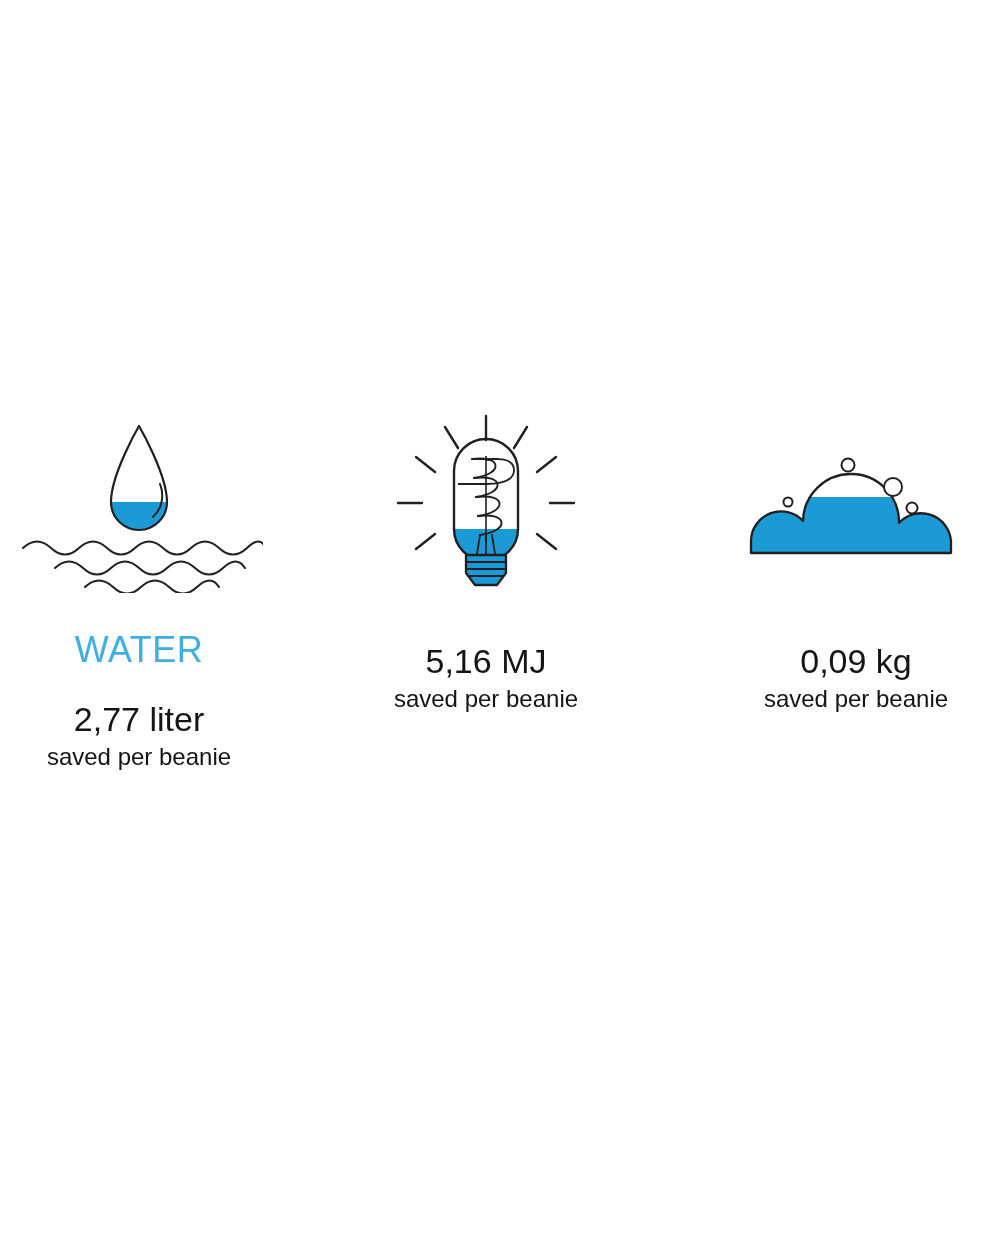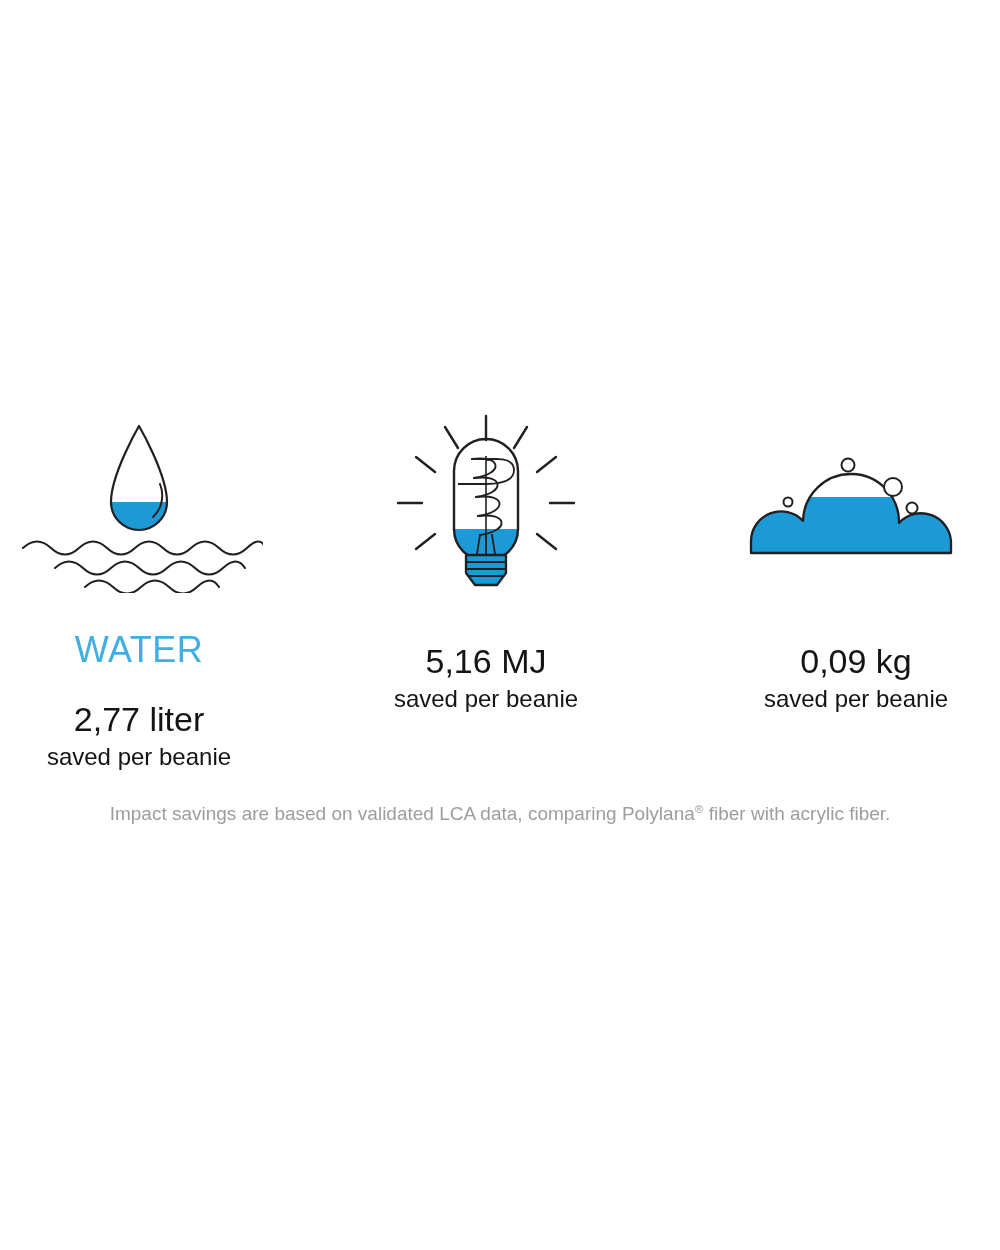--- a/index.html
+++ b/index.html
@@ -209,15 +209,14 @@
           <circle cx="152" cy="52" r="9" fill="#ffffff" stroke="#231f20" stroke-width="2"></circle>
           <circle cx="171" cy="73" r="5.5" fill="#ffffff" stroke="#231f20" stroke-width="2"></circle>
         </svg>
       </div>
       <div class="metric-value">0,09 kg</div>
       <div class="metric-sub">saved per beanie</div>
     </div>
 
   </div>
 
-  <div class="footnote"><span>Impact savings are based on validated LCA data, comparing Polylana</span><sup>®</sup><span> fiber with acrylic fiber.</span></div>
 
 </div>
 
 </body></html>

